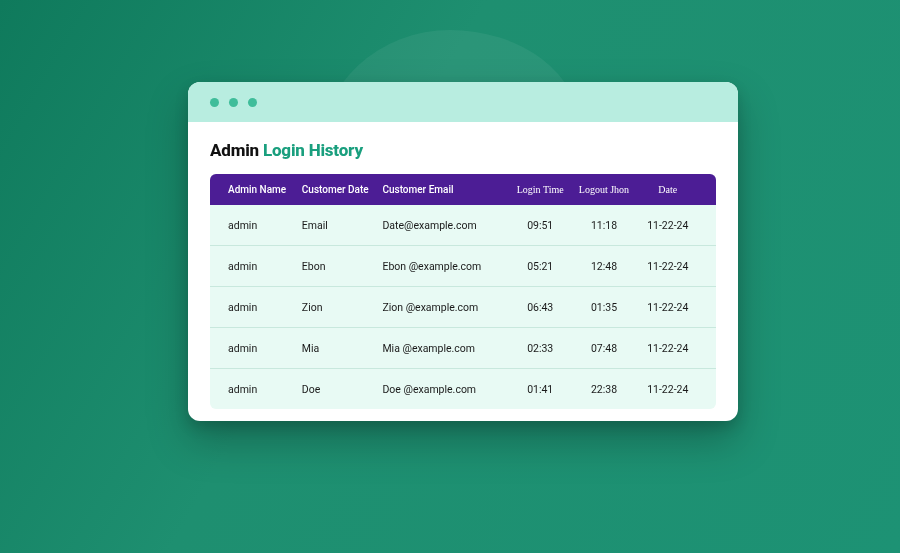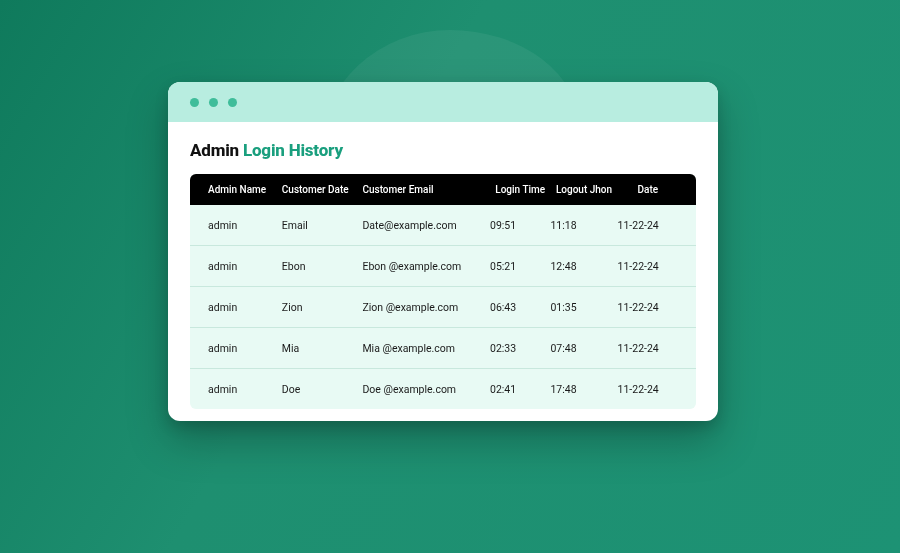--- a/index.html
+++ b/index.html
@@ -13,21 +13,21 @@
     position: absolute;
     width: 260px; height: 220px;
     left: 320px; top: 30px;
     background: rgba(255,255,255,0.06);
     border-radius: 50% 50% 48% 52% / 55% 45% 55% 45%;
     filter: blur(0.5px);
     pointer-events: none;
   }
   .window {
     position: absolute;
-    left: 168px; top: 82px;
+    left: 188px; top: 82px;
     width: 550px;
     border-radius: 12px;
     background: #ffffff;
     box-shadow: 0 20px 40px rgba(0,0,0,0.25), 0 6px 14px rgba(0,0,0,0.15);
     overflow: hidden;
   }
   .titlebar {
     background: #b8ede0;
     height: 40px;
     display: flex;
@@ -51,42 +51,42 @@
   }
   h1.page-title .accent {
     color: #1a9f7e;
   }
   .table-wrap {
     background: #e8faf4;
     border-radius: 6px;
     overflow: hidden;
   }
   .thead {
-    background: #000000;
+    background: #4c1d95;
     color: #ffffff;
     display: grid;
     grid-template-columns: 1.1fr 1.2fr 1.9fr 0.9fr 1.0fr 0.9fr;
     padding: 10px 18px;
     font-size: 10px;
     font-weight: 500;
   }
   .thead > div { white-space: nowrap; }
   .trow {
     display: grid;
     grid-template-columns: 1.1fr 1.2fr 1.9fr 0.9fr 1.0fr 0.9fr;
     padding: 14px 18px 13px 18px;
     font-size: 10.5px;
     color: #1a1a1a;
     border-bottom: 1px solid #c8e8dd;
     align-items: center;
   }
   .trow:last-child { border-bottom: none; }
   .trow > div { white-space: nowrap; overflow: hidden; text-overflow: ellipsis; }
-  .col-login, .col-logout, .col-date { }
-  .thead .col-login, .thead .col-logout, .thead .col-date { text-align: center; }
+  .col-login, .col-logout, .col-date { text-align: center; }
+  .thead .col-login, .thead .col-logout, .thead .col-date { text-align: center; font-family: Liberation Serif, serif; }
 </style>
 </head>
 <body>
 
 <div class="blob"></div>
 
 <div class="window">
   <div class="titlebar">
     <div class="dot"></div>
     <div class="dot"></div>
@@ -142,20 +142,20 @@
         <div>Mia @example.com</div>
         <div class="col-login">02:33</div>
         <div class="col-logout">07:48</div>
         <div class="col-date">11-22-24</div>
       </div>
 
       <div class="trow">
         <div>admin</div>
         <div>Doe</div>
         <div>Doe @example.com</div>
-        <div class="col-login">02:41</div>
-        <div class="col-logout">17:48</div>
+        <div class="col-login">01:41</div>
+        <div class="col-logout">22:38</div>
         <div class="col-date">11-22-24</div>
       </div>
 
     </div>
   </div>
 </div>
 
 </body></html>

